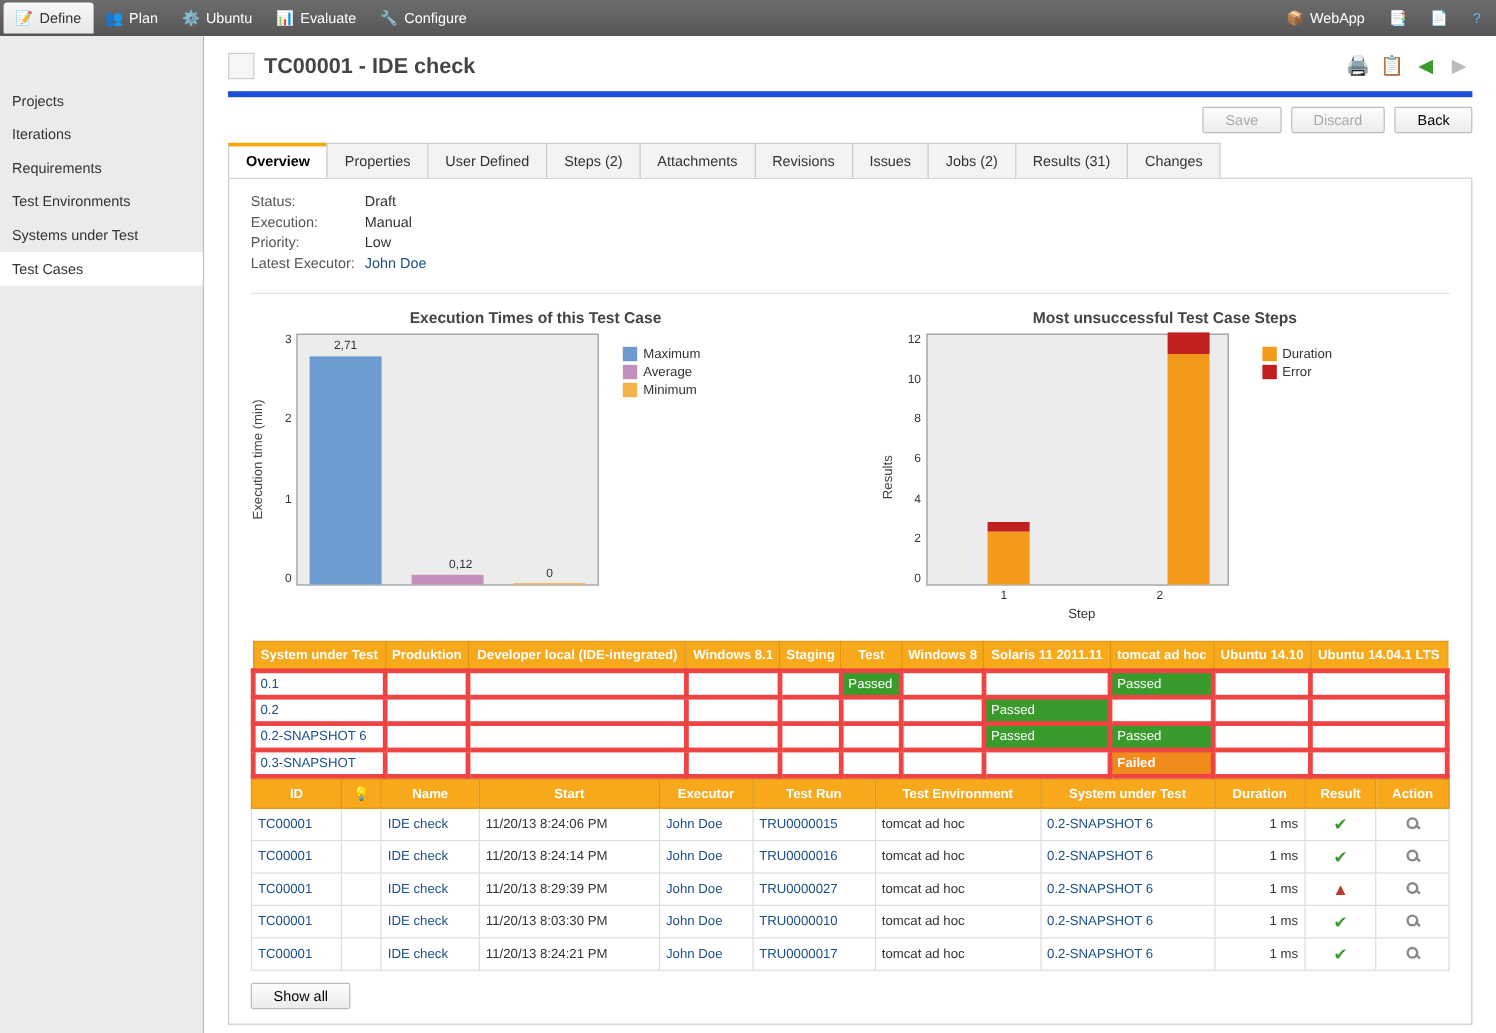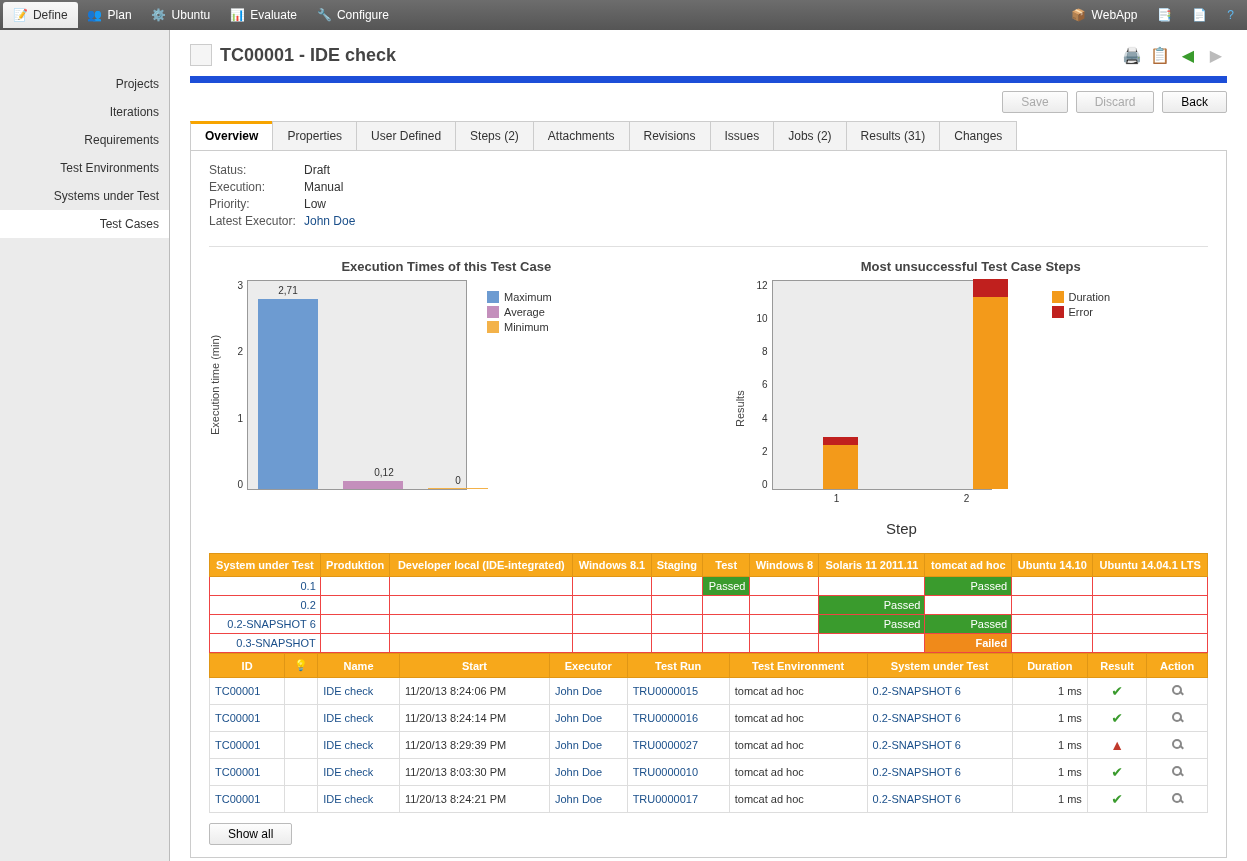--- a/index.html
+++ b/index.html
@@ -3,56 +3,56 @@
 <meta charset="utf-8">
 <style>
 *{box-sizing:border-box;margin:0;padding:0;font-family:Arial,Helvetica,sans-serif;}
 body{font-size:12px;color:#333;background:#fff;}
 .topbar{height:30px;background:linear-gradient(#6d6d6d,#555);display:flex;align-items:center;padding:0 3px;}
 .topbar-item{display:flex;align-items:center;padding:0 10px;height:26px;color:#fff;font-size:12px;cursor:pointer;gap:5px;}
 .topbar-item.active{background:linear-gradient(#f8f8f8,#e8e8e8);color:#333;border-radius:3px 3px 0 0;}
 .topbar-spacer{flex:1;}
 .main{display:flex;height:calc(100vh - 30px);}
 .sidebar{width:170px;background:#ebebeb;border-right:1px solid #bbb;}
-.side-item{text-align:right;padding:7px 10px;font-size:12px;color:#333;cursor:pointer;}
+.side-item{text-align:left;padding:7px 10px;font-size:12px;color:#333;cursor:pointer;}
 .side-item.active{background:#fff;font-weight:normal;}
 .content{flex:1;padding:10px 20px;overflow:auto;}
-.title-row{display:flex;align-items:center;gap:8px;padding:4px 0 10px 0;border-bottom:7px solid #1d4ed8;}
+.title-row{display:flex;align-items:center;gap:8px;padding:4px 0 10px 0;border-bottom:5px solid #1d4ed8;}
 .title-row h1{font-size:18px;font-weight:bold;color:#444;}
 .title-row .title-icon{width:22px;height:22px;border:1px solid #ccc;background:#f5f5f5;}
 .title-row .right-icons{margin-left:auto;display:flex;gap:6px;}
 .right-icons span{width:22px;height:22px;display:inline-flex;align-items:center;justify-content:center;cursor:pointer;font-size:16px;}
 .action-row{display:flex;justify-content:flex-end;gap:8px;padding:8px 0;}
 .btn{padding:3px 18px;border:1px solid #bbb;background:linear-gradient(#fdfdfd,#ececec);border-radius:2px;cursor:pointer;font-size:12px;}
 .btn.disabled{color:#aaa;cursor:default;}
 .tabs{display:flex;border-bottom:1px solid #ccc;}
 .tab{padding:7px 14px;border:1px solid #ccc;border-bottom:none;background:#f3f3f3;cursor:pointer;font-size:12px;margin-right:-1px;}
 .tab.active{background:#fff;border-top:3px solid #f7a400;padding-top:5px;font-weight:bold;color:#000000;}
 .overview{border:1px solid #ccc;border-top:none;padding:12px 18px;}
 .kv{margin-bottom:3px;}
 .kv .k{display:inline-block;width:95px;color:#555;}
 .kv .v{color:#333;}
 .kv .v.link{color:#1a4f8a;cursor:pointer;}
 .charts{display:flex;gap:50px;margin-top:18px;border-top:1px solid #e0e0e0;padding-top:12px;}
 .chart-box{flex:1;}
 .chart-title{text-align:center;font-weight:bold;font-size:13px;margin-bottom:6px;color:#444;}
 .chart-body{display:flex;}
 .axis-label{writing-mode:vertical-rl;transform:rotate(180deg);font-size:11px;color:#444;text-align:center;}
-.plot{position:relative;width:220px;height:210px;border:1px solid #999;background:#ececec;}
+.plot{position:relative;width:252px;height:210px;border:1px solid #999;background:#ececec;}
 .plot .bar{position:absolute;bottom:0;}
 .plot .bar-label{position:absolute;font-size:10px;color:#333;transform:translateX(-50%);}
 .yticks{width:26px;display:flex;flex-direction:column;justify-content:space-between;align-items:flex-end;font-size:10px;padding:0 4px;height:210px;}
 .xticks{display:flex;width:260px;font-size:10px;color:#333;margin-top:3px;}
 .xticks span{flex:1;text-align:center;}
 .legend{padding:8px 0 0 20px;font-size:11px;}
 .legend div{display:flex;align-items:center;gap:5px;margin:3px 0;}
 .swatch{width:12px;height:12px;display:inline-block;}
 .sut-table{width:100%;border-collapse:collapse;margin-top:16px;font-size:11px;}
 .sut-table th{background:#f7a81b;color:#fff;font-weight:bold;padding:5px 4px;border:1px solid #e09615;text-align:center;}
-.sut-table td{border:1px solid #ef4444;padding:3px 4px;text-align:right;color:#1a4f8a;margin-top:42px;}
+.sut-table td{border:4px solid #ef4444;padding:3px 4px;text-align:left;color:#1a4f8a;margin-top:42px;}
 .cell-passed{background:#3a9b2d;color:#fff !important;}
 .cell-failed{background:#f08a1a;color:#fff !important;font-weight:bold;}
 .section-title{font-size:15px;font-weight:bold;margin:22px 0 6px 0;color:#444;}
 .results-table{width:100%;border-collapse:collapse;font-size:11px;}
 .results-table th{background:#f7a81b;color:#fff;font-weight:bold;padding:5px;border:1px solid #e09615;text-align:center;}
 .results-table td{border:1px solid #ddd;padding:5px;text-align:left;}
 .results-table td.center{text-align:center;}
 .results-table td.right{text-align:right;}
 .results-table .link{color:#1a4f8a;cursor:pointer;}
 .ok-icon{color:#3a9b2d;font-size:14px;}
@@ -197,21 +197,21 @@
               <div class="plot" id="plot2">
                   <div class="bar" style="left: 50px; width: 35px; height: 43.75px; bottom: 0px; background: rgb(243, 154, 26);"></div>
                   <div class="bar" style="left: 50px; width: 35px; height: 8.75px; bottom: 43.75px; background: rgb(192, 32, 30);"></div>
                   <div class="bar" style="left: 200px; width: 35px; height: 192.5px; bottom: 0px; background: rgb(243, 154, 26);"></div>
                   <div class="bar" style="left: 200px; width: 35px; height: 17.5px; bottom: 192.5px; background: rgb(192, 32, 30);"></div>
                 </div>
               <div class="xticks" id="xticks2">
                   <span>1</span>
                   <span>2</span>
                 </div>
-              <div style="text-align:center;font-size:15px;margin-top:16px;">Step</div>
+              <div style="text-align:center;font-size:11px;margin-top:4px;">Step</div>
             </div>
             <div class="legend" id="legend2">
                 <div>
                   <span class="swatch" style="background:#f39a1a"></span>
                   <span>Duration</span>
                 </div>
                 <div>
                   <span class="swatch" style="background:#c0201e"></span>
                   <span>Error</span>
                 </div>

